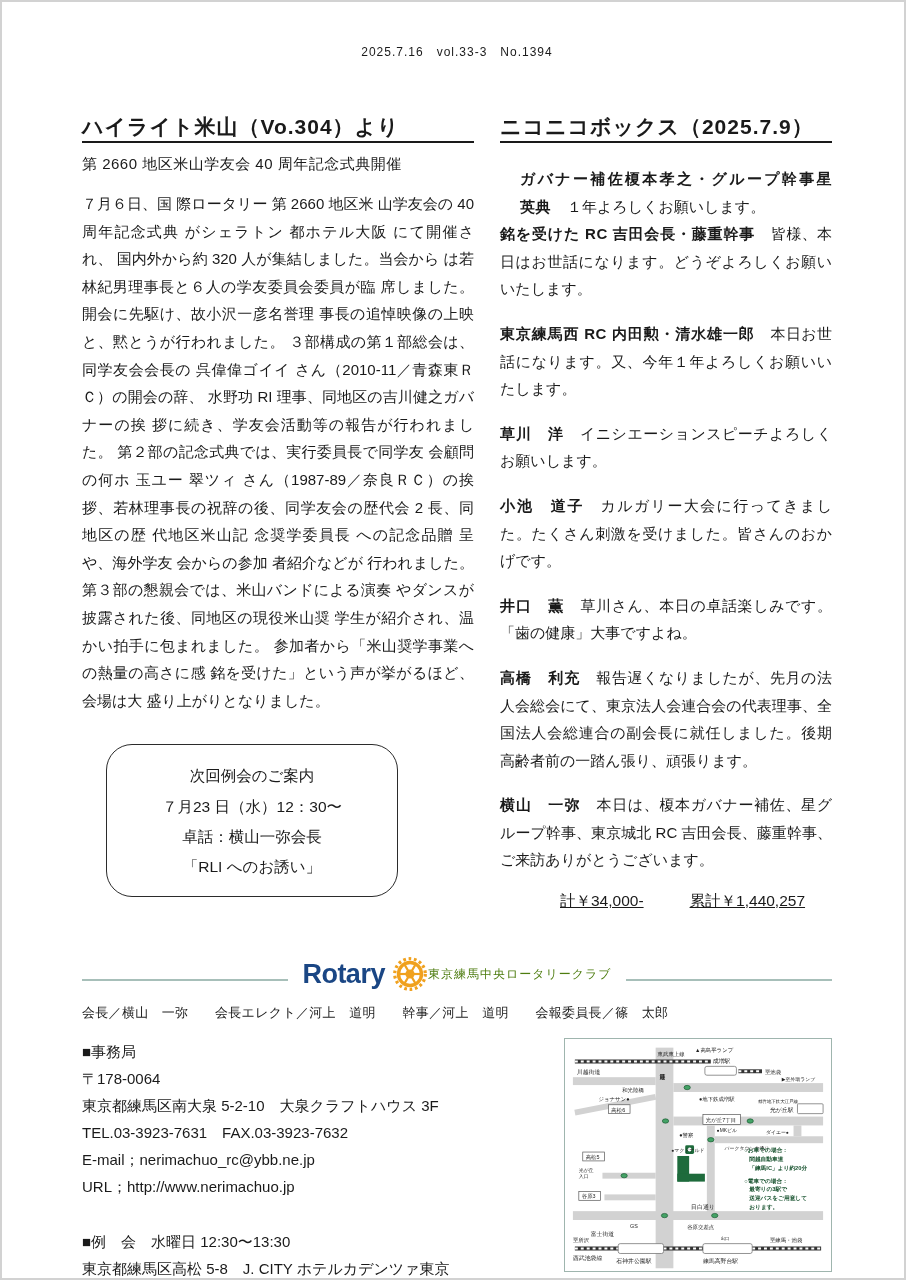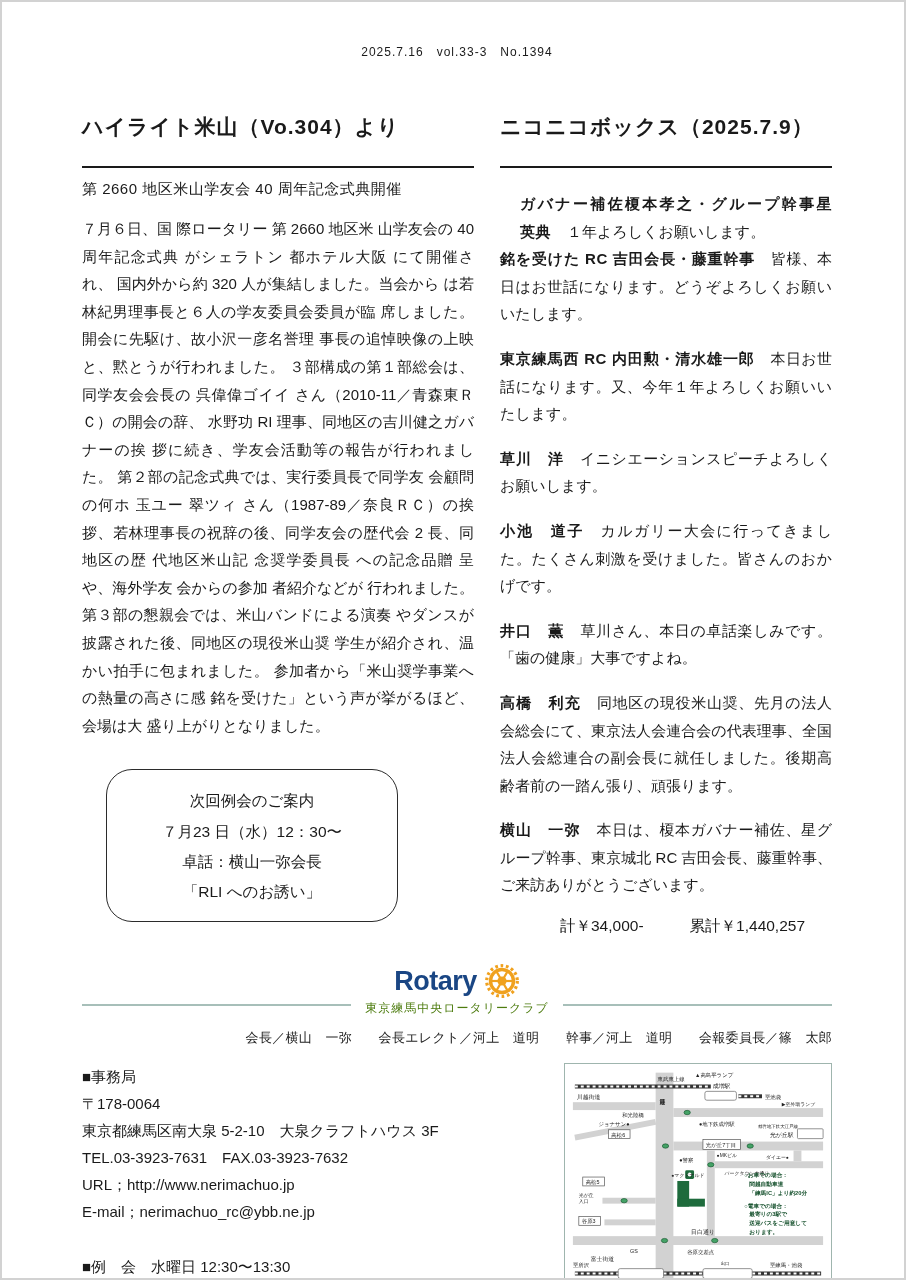--- a/index.html
+++ b/index.html
@@ -7,41 +7,41 @@
   body { font-family:"Liberation Sans","DejaVu Sans",sans-serif; color:#1a1a1a; }
   .page {
     width:906px; height:1280px; margin:0 auto; background:#ffffff;
     border:2px solid #d2d2d2; padding:34px 72px 0 80px; overflow:hidden; position:relative;
   }
   .issue-line { text-align:center; font-size:12px; letter-spacing:1px; margin-top:8px; }
   .columns { display:flex; gap:26px; margin-top:52px; }
   .col-left { width:392px; flex:none; }
   .col-right { flex:1; min-width:0; }
   .sec-title { font-size:21px; font-weight:600; letter-spacing:1px;
-    border-bottom:2.5px solid #1a1a1a; padding-bottom:25px; }
+    border-bottom:2.5px solid #1a1a1a; padding-bottom:0; }
   .sec-subtitle { font-size:15px; font-weight:normal; margin-top:12px; letter-spacing:.5px; }
   .article-body { margin-top:16px; font-size:15px; line-height:1.84; text-align:justify; }
   .meeting-box {
     width:292px; margin:30px 0 0 24px; border:1.6px solid #2b2b2b; border-radius:26px;
     padding:16px 10px 14px; text-align:center; font-size:15.5px; line-height:1.95;
   }
   .nico-entries { margin-top:22px; }
   .entry { font-size:15px; line-height:1.84; margin:0 0 17px; text-align:justify; }
   .entry.tight { margin-bottom:0;margin-left:20px; }
   .entry b { margin-right:16px; letter-spacing:.5px; }
-  .totals { display:flex; gap:46px; padding-left:60px; margin-top:14px; font-size:15.5px; }
+  .totals { display:flex; gap:46px; padding-left:60px; margin-top:14px; font-size:15.5px;text-decoration:underline; }
   
   .logo-row { display:flex; align-items:flex-end; gap:14px; margin-top:24px; height:56px; }
   .logo-rule { flex:1; height:2px; background:#a7bfb9; margin-bottom:11px; }
-  .logo-center { display:flex; flex-direction:column; align-items:center; }
+  .logo-center { display:flex; flex-direction:row; align-items:center; }
   .logo-top { display:flex; align-items:center; gap:7px; }
   .rotary-word { font-size:27px; font-weight:bold; color:#1a4684; letter-spacing:-.5px; }
   .club-name { font-size:12px; color:#4d7c0f; margin-top:1px; letter-spacing:1px; }
   
-  .officers { margin-top:12px; font-size:13px; white-space:pre-wrap; letter-spacing:.3px;text-align:right; }
+  .officers { margin-top:12px; font-size:13px; white-space:pre-wrap; letter-spacing:.3px; }
   .footer-body { display:flex; margin-top:16px; position:relative; }
   .left-blocks { width:478px; flex:none; font-size:15px; line-height:1.8; }
   .office-block div, .meeting-block div { white-space:pre-wrap; }
   .meeting-block { margin-top:28px; }
   .map-box { margin-left:auto; width:268px; height:234px; border:1px solid #9fb5ae; background:#fff; padding:2px; }
   .map-box svg { display:block; }
   svg text { font-family:"Liberation Sans","DejaVu Sans",sans-serif; fill:#222; }
   svg text.note { fill:#17522e; font-weight:bold; }
 </style>
 </head>
@@ -67,21 +67,21 @@
 
     <div class="col-right">
       <div class="sec-title">ニコニコボックス（2025.7.9）</div>
       <div class="nico-entries">
         <p class="entry tight"><b>ガバナー補佐榎本孝之・グループ幹事星　英典</b><span>１年よろしくお願いします。</span></p>
         <p class="entry"><b>銘を受けた RC 吉田会長・藤重幹事</b><span>皆様、本日はお世話になります。どうぞよろしくお願いいたします。</span></p>
         <p class="entry"><b>東京練馬西 RC 内田勲・清水雄一郎</b><span>本日お世話になります。又、今年１年よろしくお願いいたします。</span></p>
         <p class="entry"><b>草川　洋</b><span>イニシエーションスピーチよろしくお願いします。</span></p>
         <p class="entry"><b>小池　道子</b><span>カルガリー大会に行ってきました。たくさん刺激を受けました。皆さんのおかげです。</span></p>
         <p class="entry"><b>井口　薫</b><span>草川さん、本日の卓話楽しみです。「歯の健康」大事ですよね。</span></p>
-        <p class="entry"><b>高橋　利充</b><span>同地区の現役米山奨、先月の法人会総会にて、東京法人会連合会の代表理事、全国法人会総連合の副会長に就任しました。後期高齢者前の一踏ん張り、頑張ります。</span></p>
+        <p class="entry"><b>高橋　利充</b><span>報告遅くなりましたが、先月の法人会総会にて、東京法人会連合会の代表理事、全国法人会総連合の副会長に就任しました。後期高齢者前の一踏ん張り、頑張ります。</span></p>
         <p class="entry"><b>横山　一弥</b><span>本日は、榎本ガバナー補佐、星グループ幹事、東京城北 RC 吉田会長、藤重幹事、ご来訪ありがとうございます。</span></p>
       </div>
       <div class="totals">
         <span>計￥34,000-</span>
         <span>累計￥1,440,257</span>
       </div>
     </div>
   </div>
 
   <div class="logo-row">
@@ -110,22 +110,22 @@
 
   <div class="officers">会長／横山　一弥　　会長エレクト／河上　道明　　幹事／河上　道明　　会報委員長／篠　太郎</div>
 
   <div class="footer-body">
     <div class="left-blocks">
       <div class="office-block">
         <div>■事務局</div>
         <div>〒178-0064</div>
         <div>東京都練馬区南大泉 5-2-10　大泉クラフトハウス 3F</div>
         <div>TEL.03-3923-7631　FAX.03-3923-7632</div>
+        <div>E-mail；nerimachuo_rc@ybb.ne.jp</div>
         <div>URL；http://www.nerimachuo.jp</div>
-        <div>E-mail；nerimachuo_rc@ybb.ne.jp</div>
       </div>
       <div class="meeting-block">
         <div>■例　会　水曜日 12:30〜13:30</div>
         <div>東京都練馬区高松 5-8　J. CITY ホテルカデンツァ東京</div>
 
       </div>
     </div>
 
     <div class="map-box">
       <svg width="262" height="228" viewBox="0 0 266 230">

